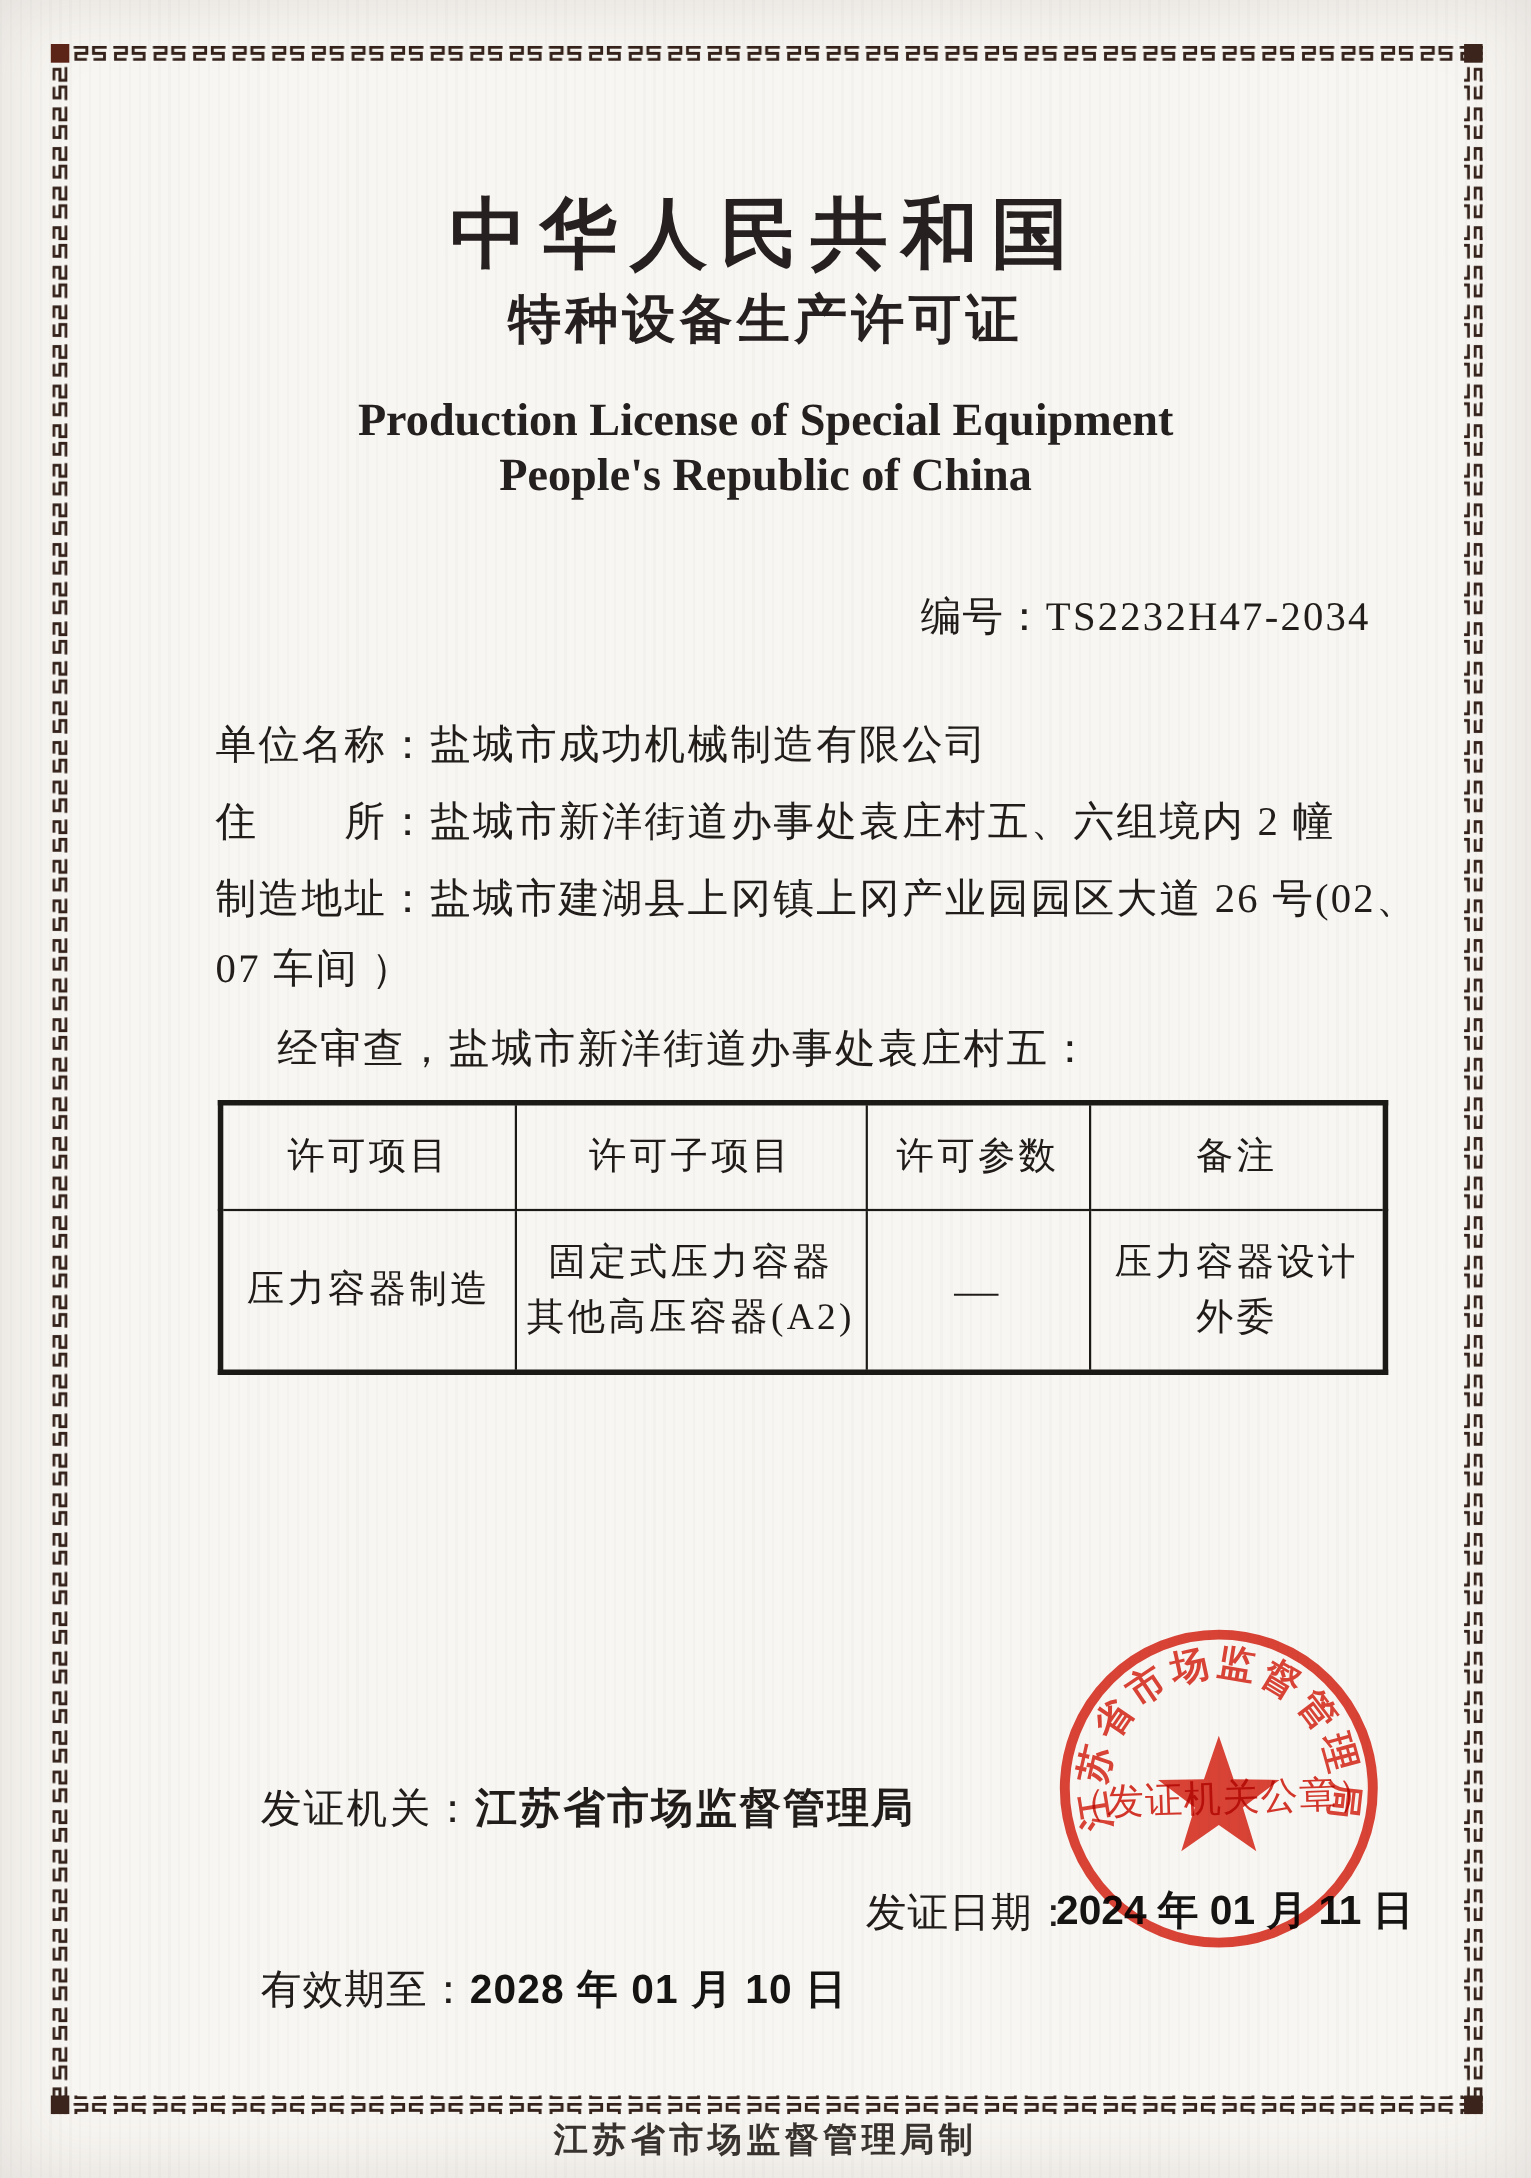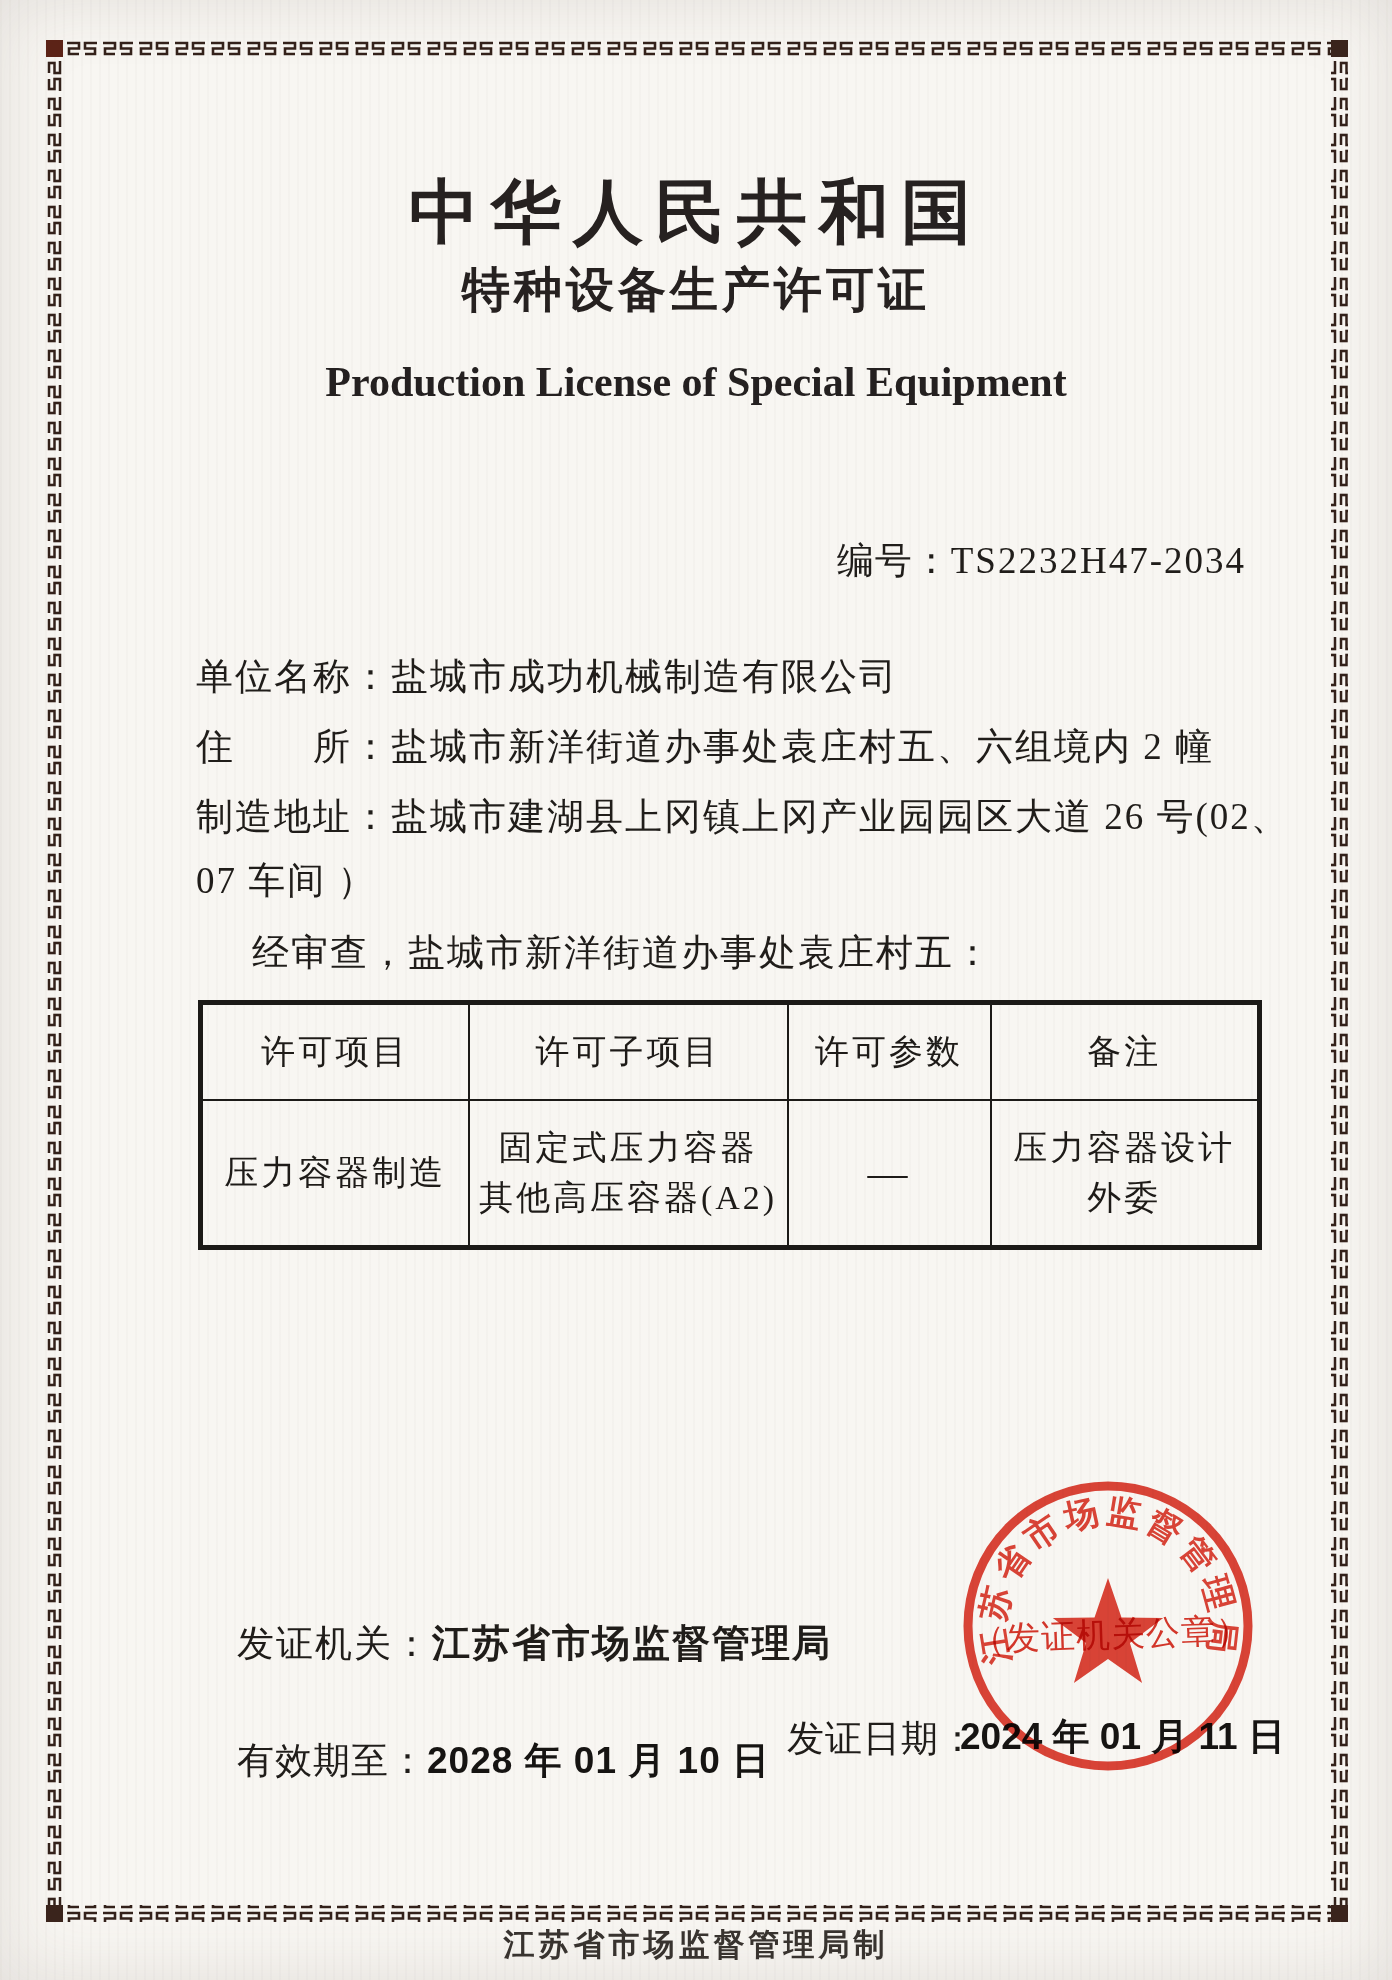--- a/index.html
+++ b/index.html
@@ -49,21 +49,21 @@
     padding:0 4px;
   }
   .license-table{border:5px solid #1c1a17;}
   .license-table thead tr{height:97px;}
   .license-table tbody tr{height:148px;}
   .cell-dash{font-size:40px;letter-spacing:0;}
 
   
   .issuer{left:237px;top:1618px;font-size:37px;letter-spacing:2px;}
   .issuer .value{font-weight:700;font-size:38px;}
-  .valid{left:237px;top:1736px;font-size:37px;letter-spacing:1px;text-align:center;}
+  .valid{left:237px;top:1784px;font-size:37px;letter-spacing:1px;text-align:center;}
   .date-sans{font-family:"Liberation Sans","DejaVu Sans",sans-serif;font-weight:700;font-size:37px;color:#161412;}
   .issue-label{left:787px;top:1714px;font-size:37px;letter-spacing:1px;}
   .issue-date{left:960px;top:1712px;z-index:1;}
 
   
   .seal-caption{
     left:966px;top:1612px;width:290px;text-align:center;
     font-size:34px;letter-spacing:1px;color:#d2362a;
     transform:rotate(-2deg);z-index:2;font-weight:400;
   }
@@ -97,20 +97,21 @@
     <rect x="1285" y="0" width="17" height="1882" fill="url(#mv)"></rect>
     <rect x="0" y="0" width="17" height="17" fill="#5c2317"></rect>
     <rect x="1285" y="0" width="17" height="17" fill="#3a241c"></rect>
     <rect x="0" y="1865" width="17" height="17" fill="#3a241c"></rect>
     <rect x="1285" y="1865" width="17" height="17" fill="#3a241c"></rect>
   </svg>
 
   <div class="abs centered title-cn-1">中华人民共和国</div>
   <div class="abs centered title-cn-2">特种设备生产许可证</div>
   <div class="abs centered title-en-1">Production License of Special Equipment</div>
+  <div class="abs centered title-en-2">People's Republic of China</div>
 
   <div class="abs license-no">
     <span>编号：</span><span class="code">TS2232H47-2034</span>
   </div>
 
   <div class="abs field f-company">
     <span>单位名称：</span><span>盐城市成功机械制造有限公司</span>
   </div>
   <div class="abs field f-residence">
     <span>住　　所：</span><span>盐城市新洋街道办事处袁庄村五、六组境内 2 幢</span>

